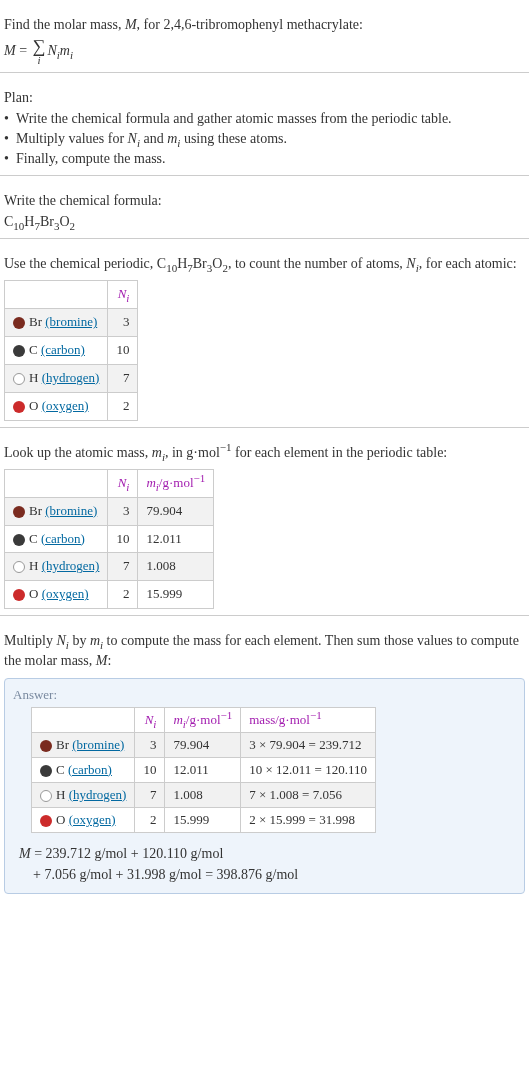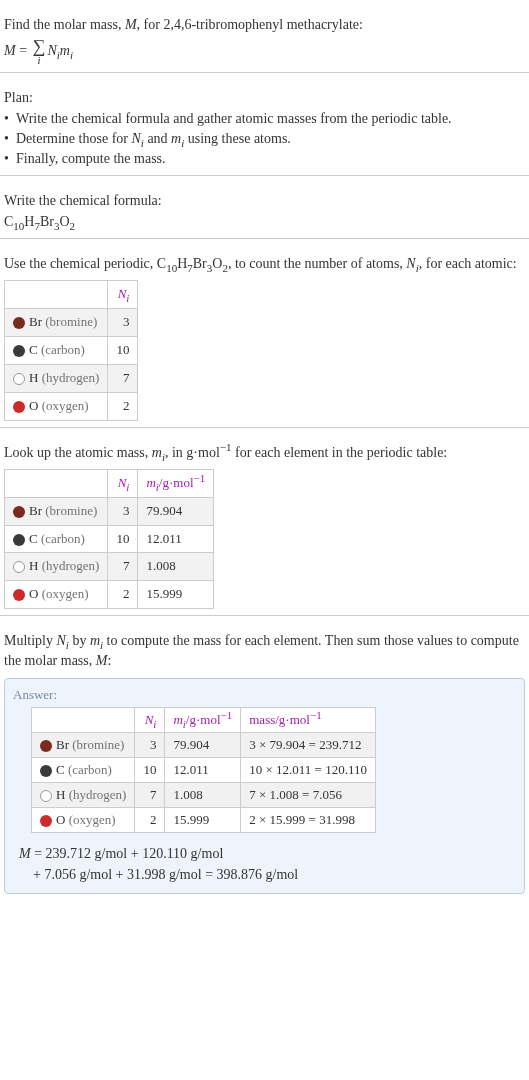--- a/index.html
+++ b/index.html
@@ -52,21 +52,21 @@
     background: #fff;
   }
   table.data th {
     font-weight: normal;
     color: #a21caf;
     background: #fff;
   }
   table.data tr.shaded td, table.data tr.shaded th { background: #f2f2f2; }
   table.data .num { text-align: right; }
   .element-cell { white-space: nowrap; }
-  .gray-label { color: #737373; }
+  .gray-label { color: #0369a1; text-decoration: underline; }
 
   .dot-icon {
     display: inline-block;
     width: 12px;
     height: 12px;
     border-radius: 50%;
     margin-right: 4px;
     vertical-align: middle;
     box-sizing: border-box;
   }
@@ -112,21 +112,21 @@
 
 <div class="section">
   <div>Plan:</div>
   <div class="bullet-row">
     <div class="bullet-dot">•</div>
     <div class="bullet-text">Write the chemical formula and gather atomic masses from the periodic table.</div>
   </div>
   <div class="bullet-row">
     <div class="bullet-dot">•</div>
     <div class="bullet-text">
-      <span>Determine those for </span><span class="ital">N<sub>i</sub></span><span> and </span><span class="ital">m<sub>i</sub></span><span> using these atoms.</span>
+      <span>Multiply values for </span><span class="ital">N<sub>i</sub></span><span> and </span><span class="ital">m<sub>i</sub></span><span> using these atoms.</span>
     </div>
   </div>
   <div class="bullet-row">
     <div class="bullet-dot">•</div>
     <div class="bullet-text">Finally, compute the mass.</div>
   </div>
 </div>
 
 <div class="section">
   <div>Write the chemical formula:</div>

